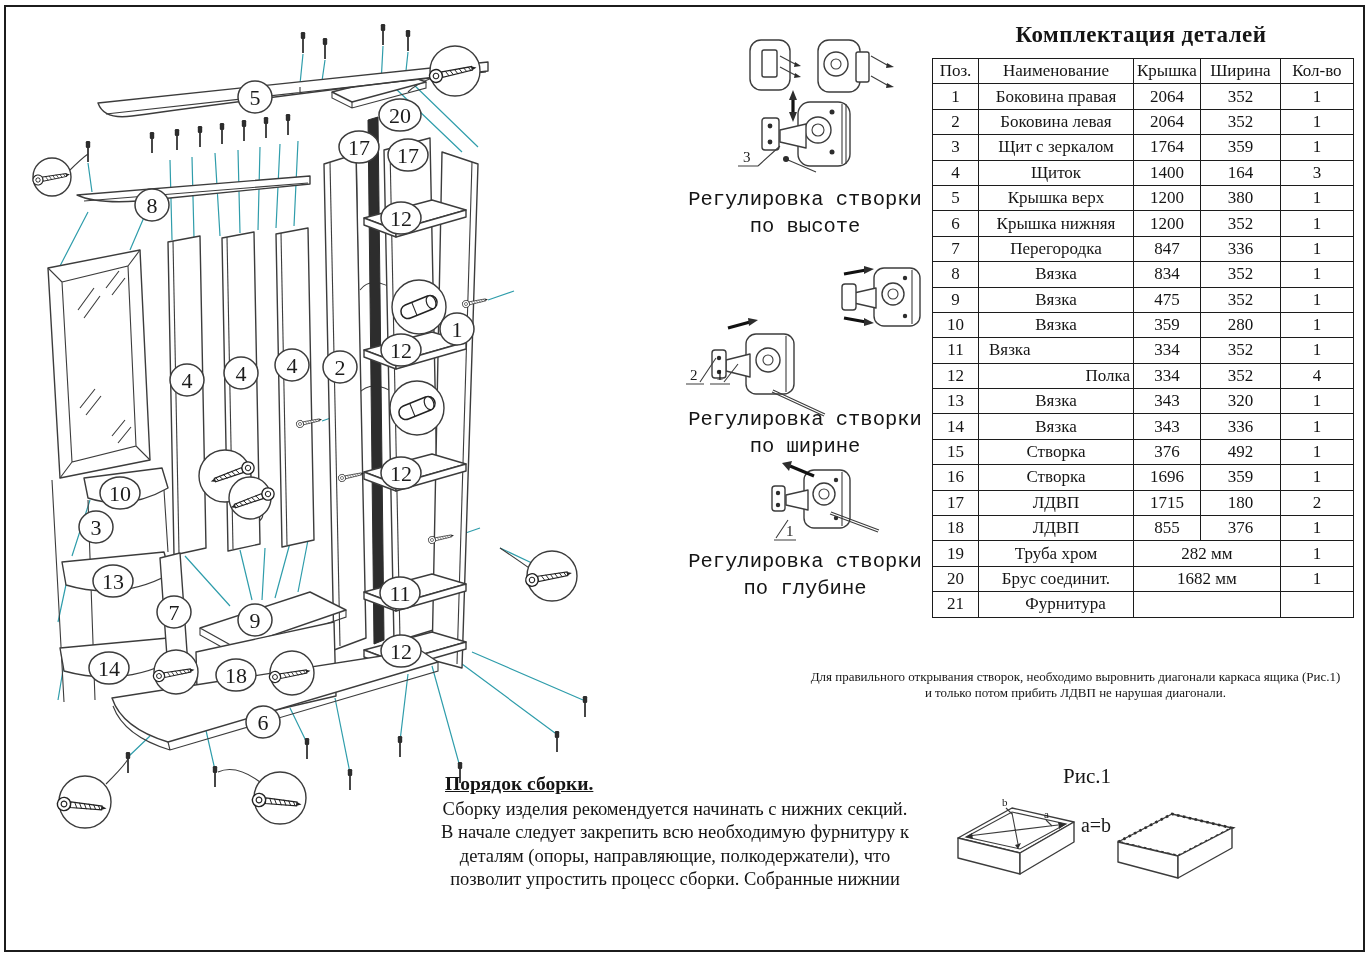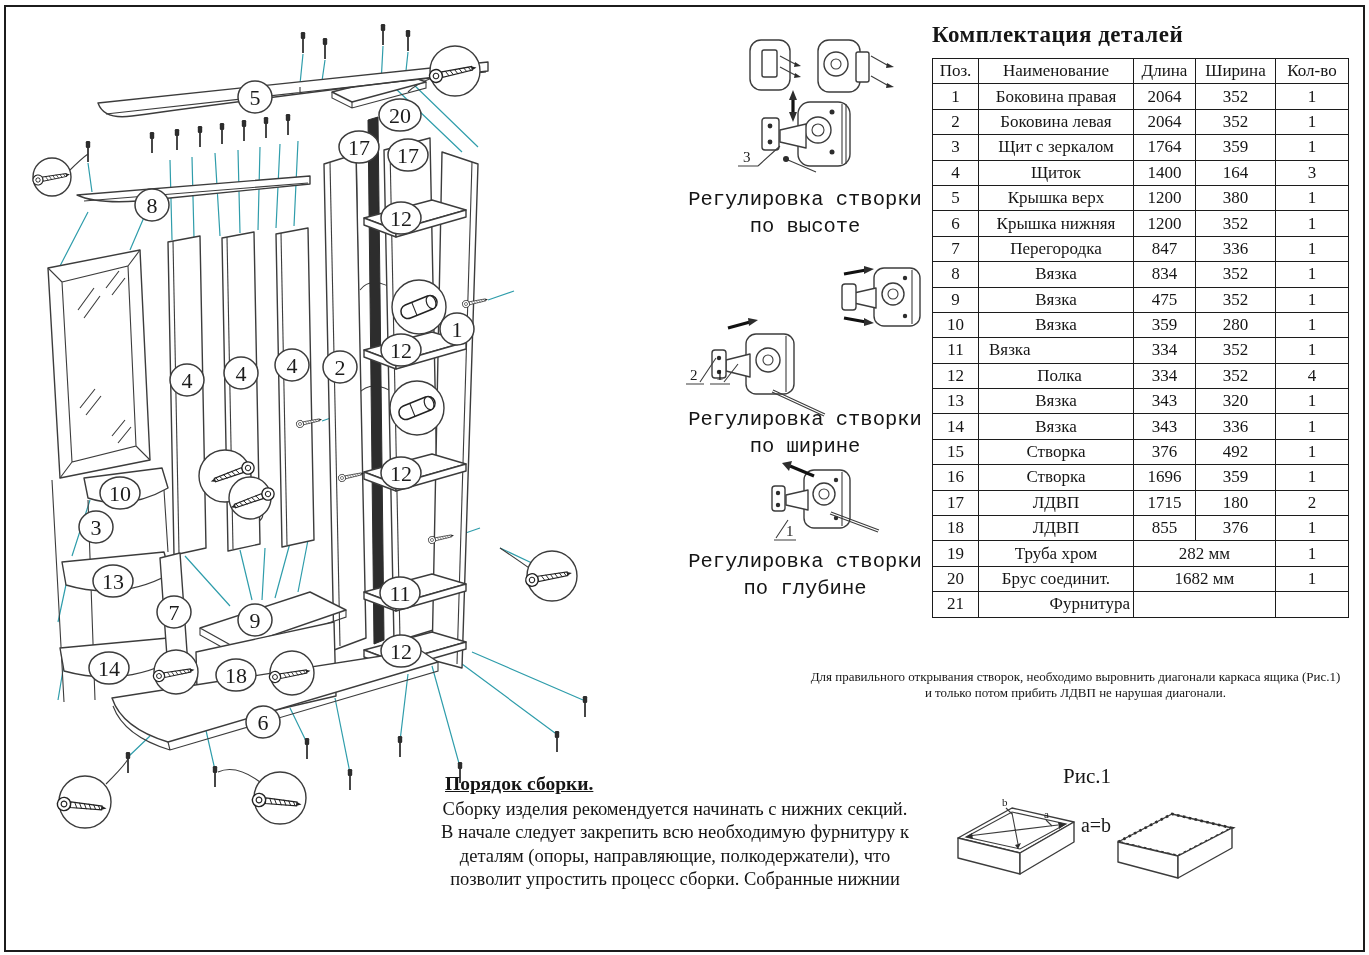--- a/index.html
+++ b/index.html
@@ -17,21 +17,21 @@
   .teal{stroke:#2f9dab;stroke-width:1.2;fill:none;}
   .dark{fill:#2d2d2d;stroke:none;}
   .badge ellipse{fill:#fff;stroke:#3c3c3c;stroke-width:1.5;}
   .badge text{font-family:"Liberation Serif",serif;font-size:22px;fill:#1c1c1c;text-anchor:middle;}
   .dlab{font-family:"Liberation Serif",serif;font-size:15px;fill:#1c1c1c;}
   .figtxt{font-family:"Liberation Serif",serif;fill:#1c1c1c;}
   .arrw{stroke:#111;stroke-width:3.2;fill:none;}
   .nail{fill:none;stroke:#2d2d2d;stroke-width:2.6;stroke-dasharray:2.5 3.5;}
 
   
-  .tbl-title{position:absolute;left:932px;top:22px;width:418px;
+  .tbl-title{position:absolute;left:932px;top:22px;width:418px;text-align:center;
              font-size:23px;font-weight:bold;letter-spacing:.5px;}
   table.parts{position:absolute;left:932px;top:58px;border-collapse:collapse;table-layout:fixed;}
   .parts th,.parts td{border:1.6px solid #1c1c1c;font-size:17px;font-weight:normal;
              text-align:center;padding:0 3px;height:24.4px;white-space:nowrap;overflow:hidden;}
   .adj-label{position:absolute;width:250px;text-align:center;font-size:20.5px;line-height:1.32;font-family:Liberation Mono, monospace;}
   .adj-label span{display:block;}
   #adj1{left:680px;top:186px;}
   #adj2{left:680px;top:406px;}
   #adj3{left:680px;top:548px;}
   .note{position:absolute;left:808px;top:669px;width:535px;text-align:center;
@@ -444,21 +444,21 @@
       <col style="width:46px">
         <col style="width:155px">
         <col style="width:62px">
       <col style="width:80px">
         <col style="width:73px">
     </colgroup>
     <thead>
       <tr>
         <th>Поз.</th>
         <th>Наименование</th>
-        <th>Длина</th>
+        <th>Крышка</th>
         <th>Ширина</th>
         <th>Кол-во</th>
       </tr>
     </thead>
     <tbody>
         <tr>
           <td>1</td>
           <td>Боковина правая</td>
           <td>2064</td>
           <td>352</td>
@@ -529,21 +529,21 @@
         </tr>
         <tr>
           <td>11</td>
           <td style="text-align: left; padding-left: 10px;">Вязка</td>
           <td>334</td>
           <td>352</td>
           <td>1</td>
         </tr>
         <tr>
           <td>12</td>
-          <td style="text-align: center; padding-left: 10px;">Полка</td>
+          <td style="text-align: right; padding-left: 10px;">Полка</td>
           <td>334</td>
           <td>352</td>
           <td>4</td>
         </tr>
         <tr>
           <td>13</td>
           <td>Вязка</td>
           <td>343</td>
           <td>320</td>
           <td>1</td>
@@ -590,21 +590,21 @@
           <td>1</td>
         </tr>
         <tr>
           <td>20</td>
           <td>Брус соединит.</td>
           <td colspan="2">1682 мм</td>
           <td>1</td>
         </tr>
         <tr>
           <td>21</td>
-          <td style="text-align: right; padding-left: 22px;">Фурнитура</td>
+          <td style="text-align: center; padding-left: 22px;">Фурнитура</td>
           <td colspan="2"></td>
           <td></td>
         </tr>
       </tbody>
   </table>
 
   <div class="note">Для правильного открывания  створок, необходимо выровнить диагонали каркаса ящика (Рис.1) и только потом прибить ЛДВП не нарушая диагонали.</div>
   <div class="fig-caption">Рис.1</div>
 
   <svg class="fig1" viewBox="940 788 330 120">

